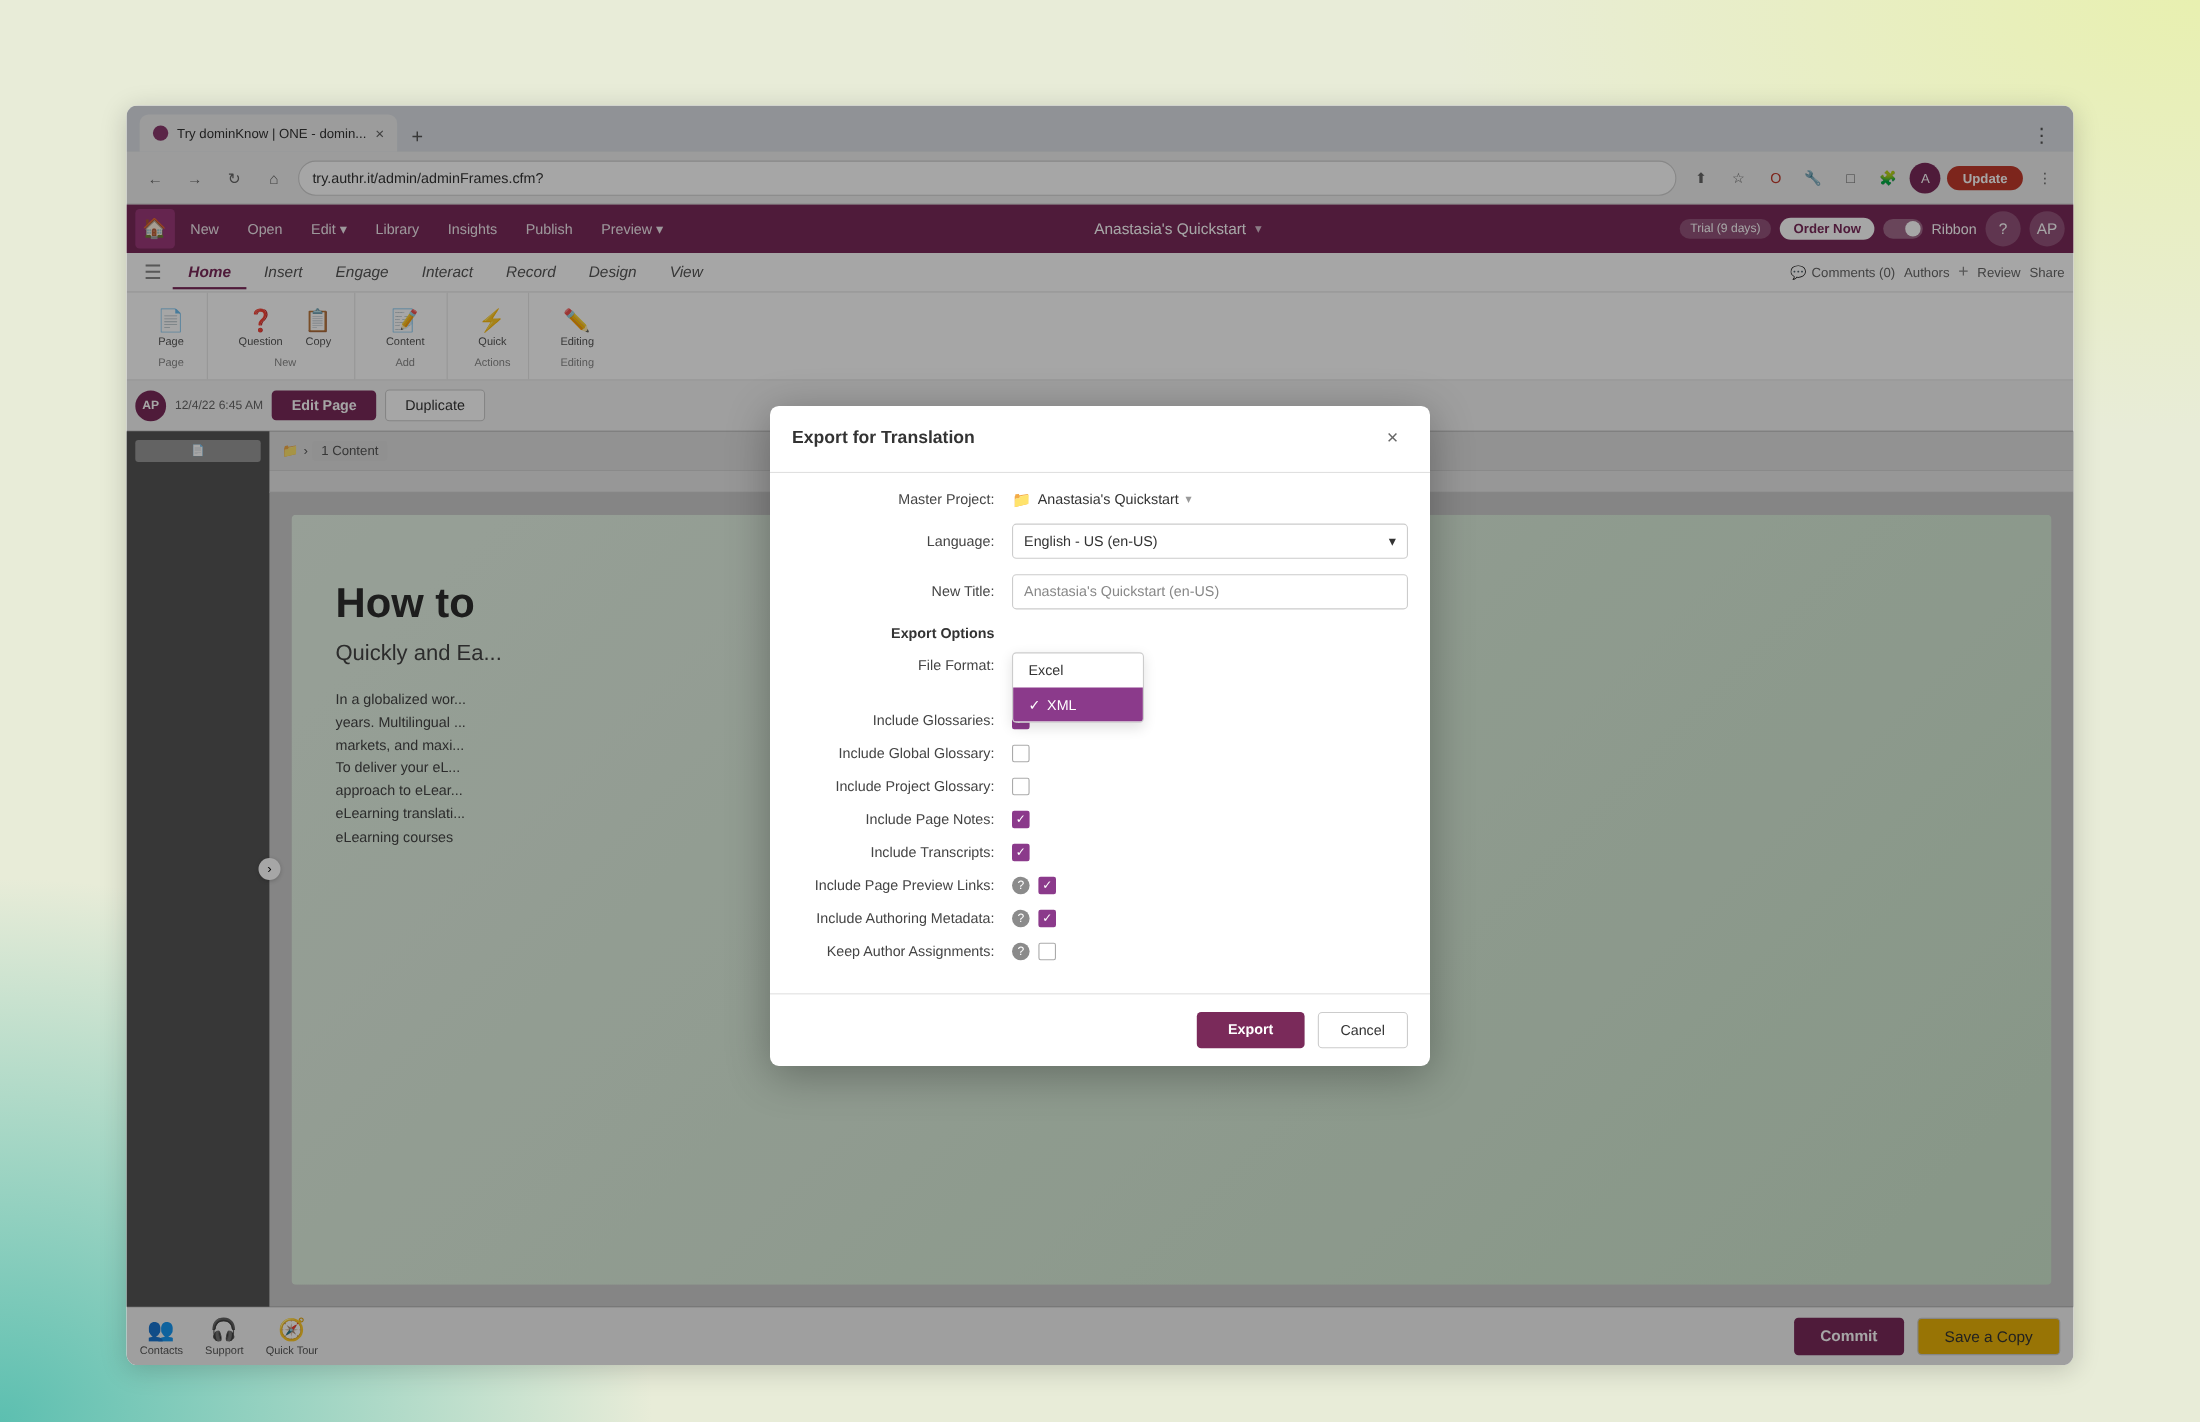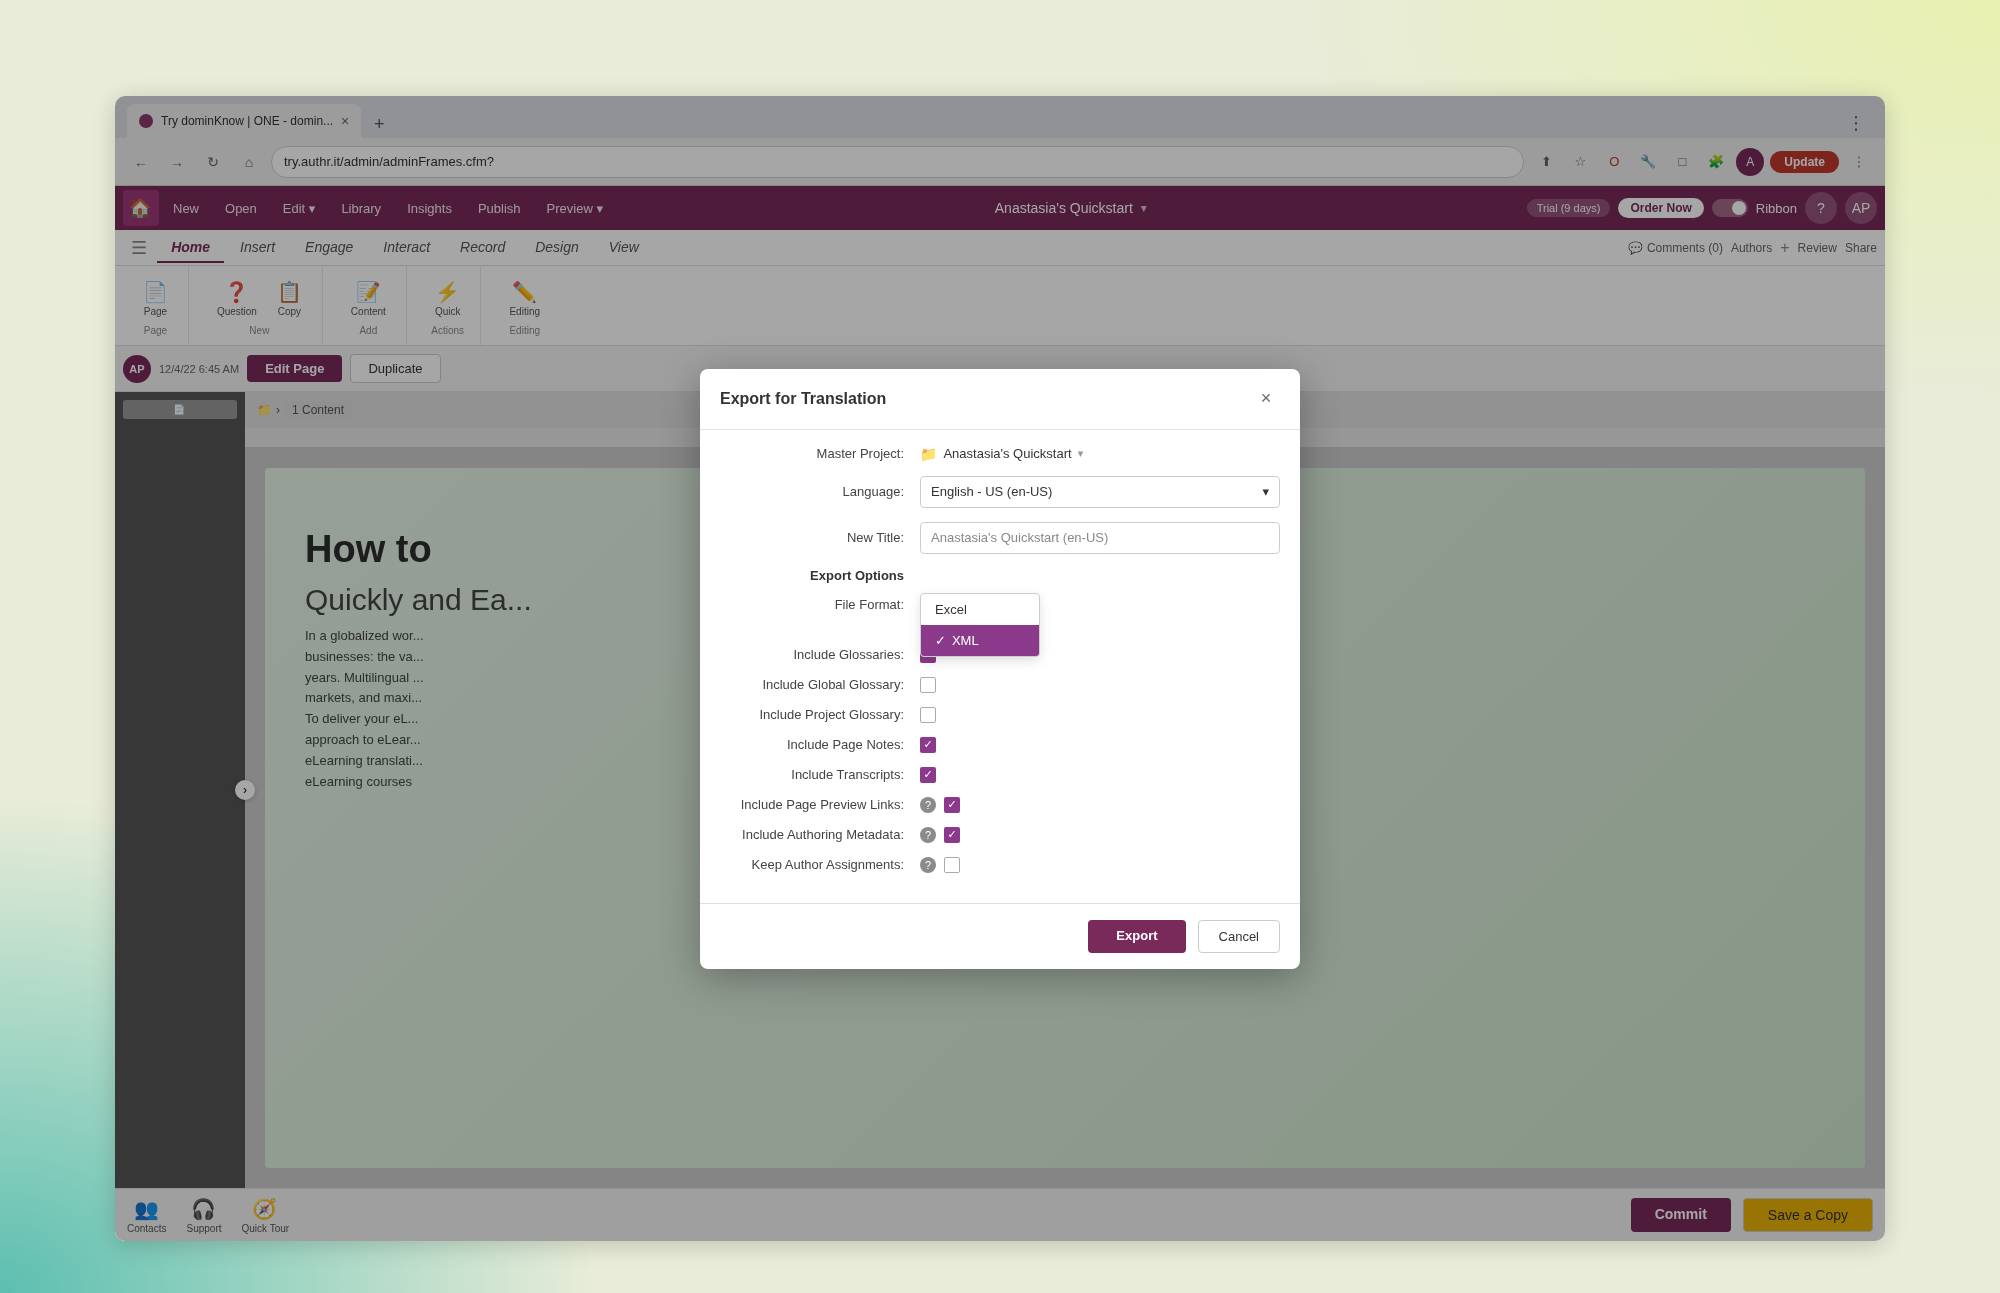--- a/index.html
+++ b/index.html
@@ -357,23 +357,23 @@
       background: linear-gradient(135deg, #e8f5e8 0%, #d0e8d0 100%);
       height: 100%;
     }
     .canvas-title {
       font-size: 38px;
       font-weight: 700;
       color: #2d2d2d;
       margin-bottom: 12px;
     }
     .canvas-subtitle {
-      font-size: 30px;
+      font-size: 20px;
       color: #444;
-      margin-bottom: 9px;
+      margin-bottom: 20px;
     }
     .canvas-body {
       font-size: 13px;
       color: #444;
       line-height: 1.6;
       max-width: 500px;
     }
     .left-panel {
       position: absolute;
       top: 0; left: 0;
@@ -820,21 +820,20 @@
 
     <div class="collapse-arrow">›</div>
 
     <div class="content-canvas" style="top:56px;">
       <div class="canvas-page">
         <div class="canvas-content">
           <div class="canvas-title">How to</div>
           <div class="canvas-subtitle">Quickly and Ea...</div>
           <div class="canvas-body">
             <div>In a globalized wor...</div>
-            <div>businesses: the va...</div>
             <div>years. Multilingual ...</div>
             <div>markets, and maxi...</div>
             <div>To deliver your eL...</div>
             <div>approach to eLear...</div>
             <div>eLearning translati...</div>
             <div>eLearning courses</div>
           </div>
         </div>
       </div>
     </div>

